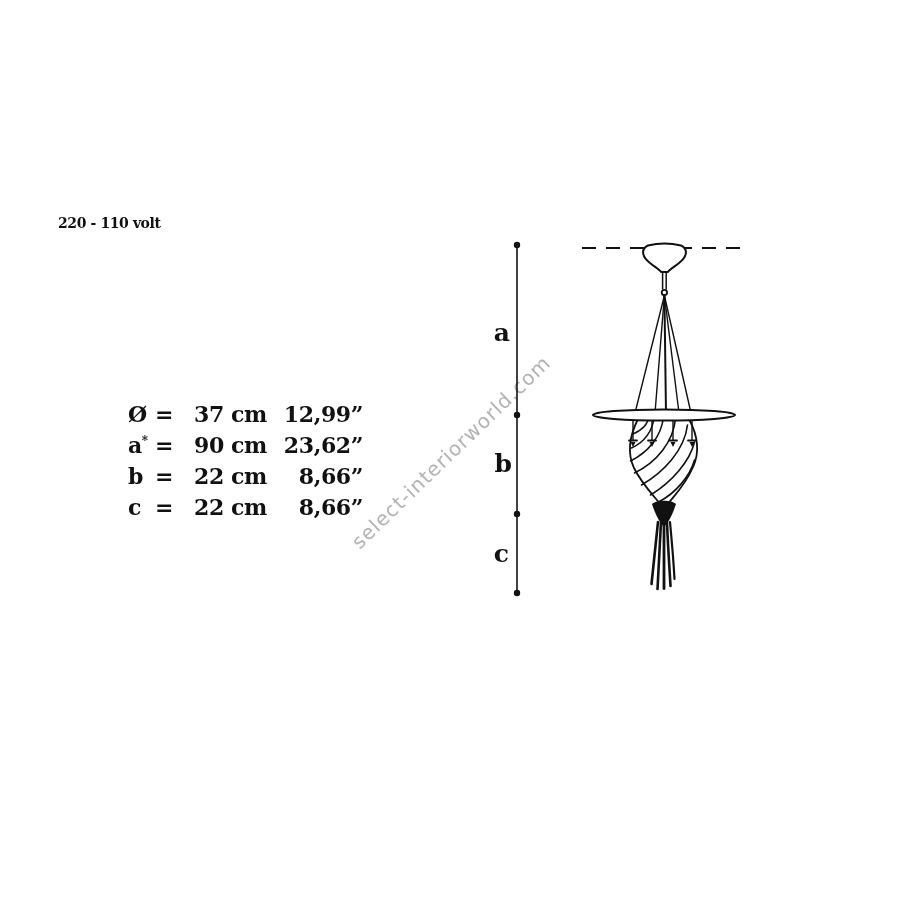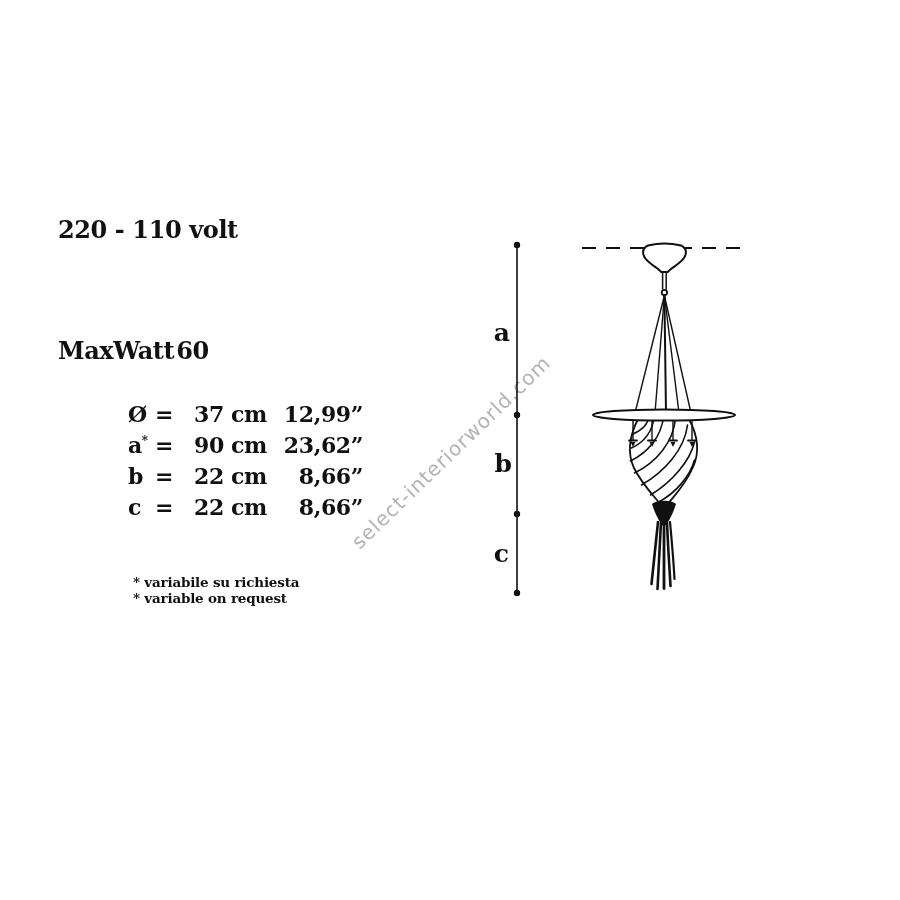--- a/index.html
+++ b/index.html
@@ -7,21 +7,21 @@
     position:relative;
     width:900px;height:900px;
     background:#ffffff;
     overflow:hidden;
     font-family:"DejaVu Serif","Liberation Serif",serif;
     color:#111111;
   }
   
   .spec-line{
     position:absolute;left:58px;
-    font-size:24px;font-weight:bold;
+    font-size:14px;font-weight:bold;
     letter-spacing:-0.4px;
     white-space:nowrap;
   }
   #spec-voltage{top:215px;}
   #spec-socket{top:276px;}
   #spec-watt{top:336px;}
   #spec-watt .watt-value{margin-left:2px;}
   
   .dim-table{
     position:absolute;left:128px;top:401px;
@@ -57,23 +57,20 @@
     font-family:"DejaVu Serif","Liberation Serif",serif;
     font-weight:bold;font-size:25px;fill:#111111;
   }
 </style>
 </head>
 <body>
 
 <div class="canvas">
 
   <div class="spec-line" id="spec-voltage">220 - 110 volt</div>
-  <div class="spec-line" id="spec-watt">
-    <span>MaxWatt</span><span class="watt-value">60</span>
-  </div>
 
   <div class="dim-table">
     <div class="dim-row">
       <span class="dim-sym"><span>Ø</span><sup></sup></span>
       <span class="dim-eq">=</span>
       <span class="dim-cm">37 cm</span>
       <span class="dim-in">12,99”</span>
     </div>
     <div class="dim-row">
       <span class="dim-sym"><span>a</span><sup>*</sup></span>
@@ -88,24 +85,20 @@
       <span class="dim-in">8,66”</span>
     </div>
     <div class="dim-row">
       <span class="dim-sym"><span>c</span><sup></sup></span>
       <span class="dim-eq">=</span>
       <span class="dim-cm">22 cm</span>
       <span class="dim-in">8,66”</span>
     </div>
   </div>
 
-  <div class="footnotes">
-    <div>* variabile su richiesta</div>
-    <div>* variable on request</div>
-  </div>
 
   <div class="watermark">select-interiorworld.com</div>
 
   <svg class="diagram" width="320" height="380" viewBox="480 228 320 380" fill="none" stroke="#111111" stroke-linecap="round">
 
     <line x1="582" y1="248" x2="741" y2="248" stroke-width="2.2" stroke-dasharray="14 10" stroke-linecap="butt"></line>
 
     <g>
       <line x1="517" y1="245" x2="517" y2="593" stroke-width="1.6"></line>
       <circle cx="517" cy="245" r="3.2" fill="#111111" stroke="none"></circle>

